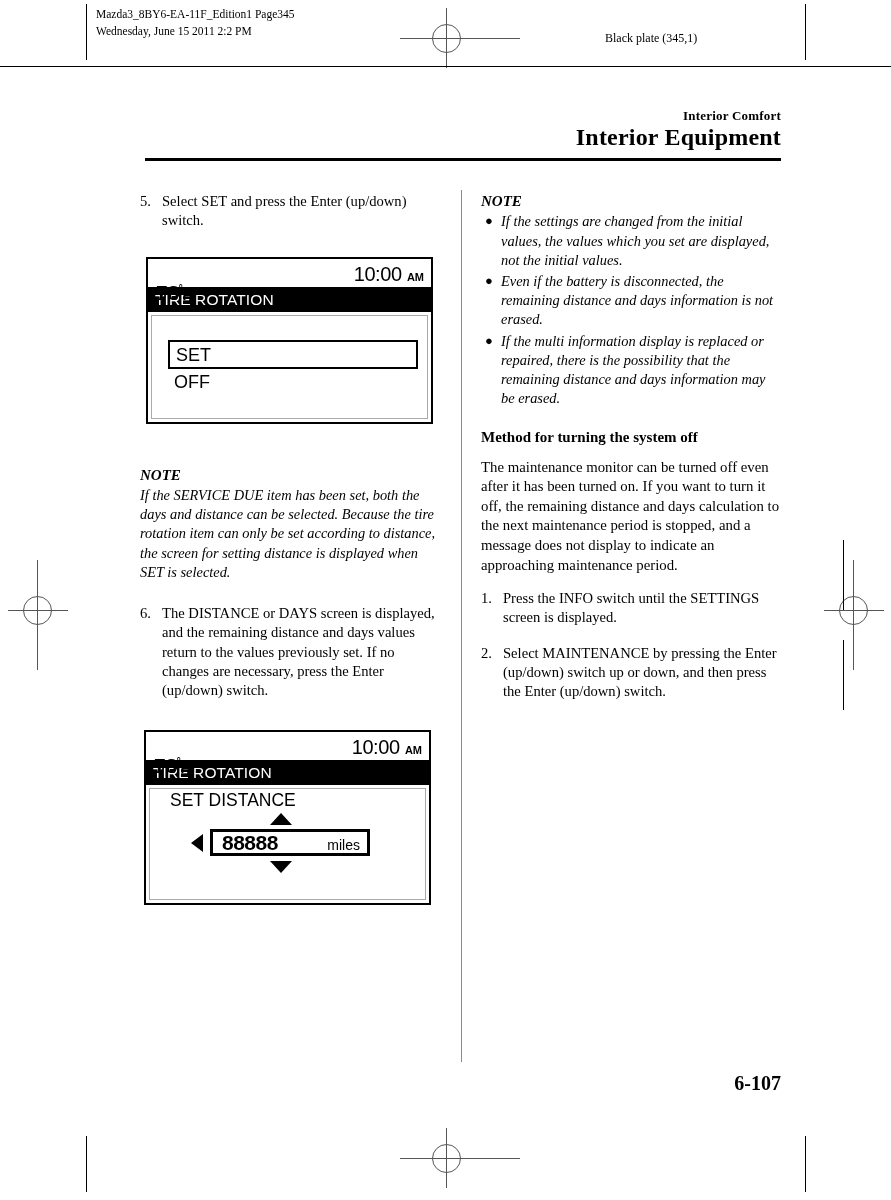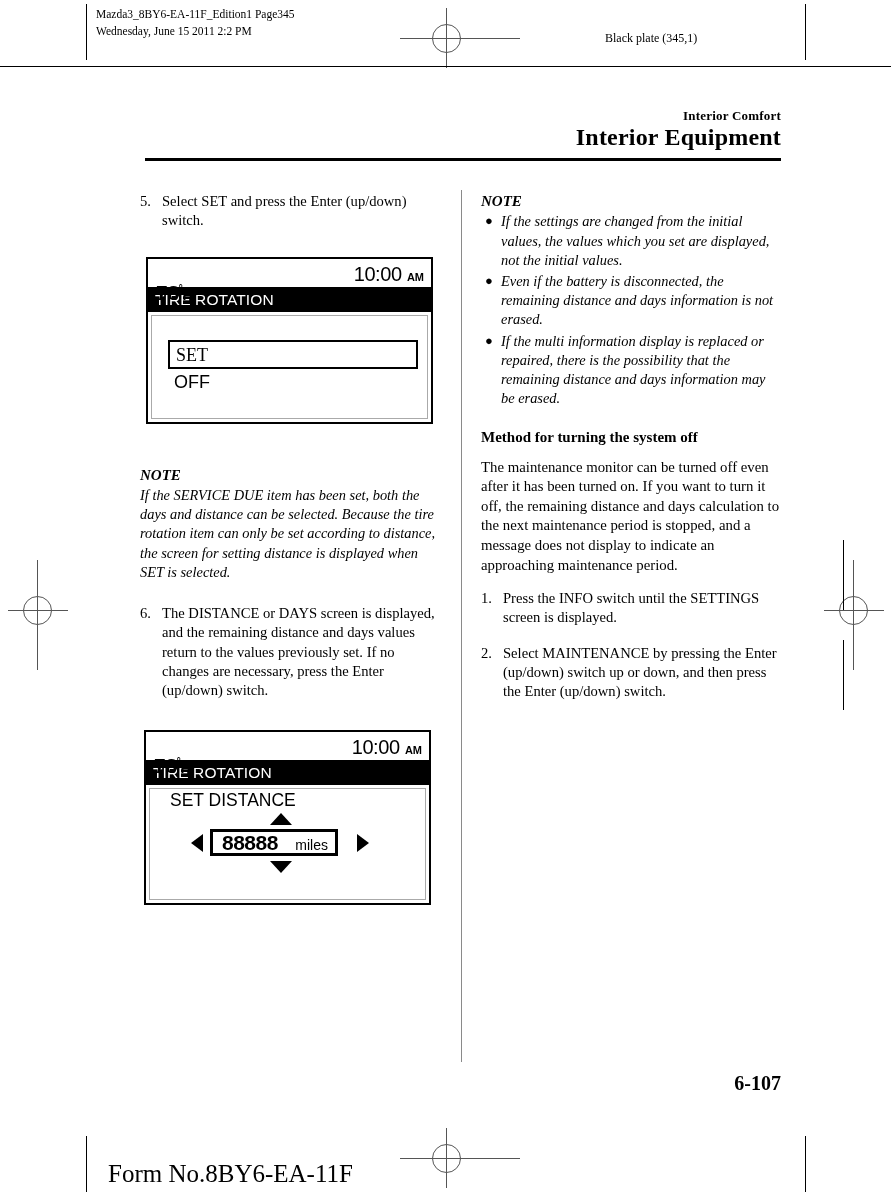--- a/index.html
+++ b/index.html
@@ -223,21 +223,21 @@
   .menu-sel {
     position:absolute;
     left: 16px; top: 24px;
     width: 250px; height: 29px;
     border: 2px solid #000;
     background:#fff;
   }
   .menu-sel span {
     position:absolute;
     left: 6px; top: 1px;
-    font-family: Liberation Serif, serif;
+    font-family: Liberation Sans, sans-serif;
     font-size: 18px;
     line-height: 24px;
   }
   .menu-item2 {
     position:absolute;
     left: 22px; top: 54px;
     font-family: "Liberation Sans", sans-serif;
     font-size: 18px;
     line-height: 24px;
   }
@@ -247,21 +247,21 @@
   .set-label {
     position:absolute;
     left: 20px; top: -1px;
     font-family: "Liberation Sans", sans-serif;
     font-size: 17.5px;
     line-height: 24px;
   }
   .val-box {
     position:absolute;
     left: 60px; top: 40px;
-    width: 128px; height: 27px;
+    width: 160px; height: 27px;
     border: 3px solid #000;
     background:#fff;
     text-align:center;
   }
   .val-box .digits {
     position:absolute;
     left: 9px; top: -2px;
     font-family: "Liberation Sans", sans-serif;
     font-weight: bold;
     font-size: 21px;
@@ -452,15 +452,14 @@
     </div>
 
     <div class="numitem" style="margin-top:16px;">
       <span class="num">2.</span>
       <span class="txt">Select MAINTENANCE by pressing the Enter (up/down) switch up or down, and then press the Enter (up/down) switch.</span>
     </div>
 
   </div>
 
   <div class="pagenum">6-107</div>
-  <div class="form-no">Form No.8BY6-EA-11F</div>
 
 </div>
 
 </body></html>

